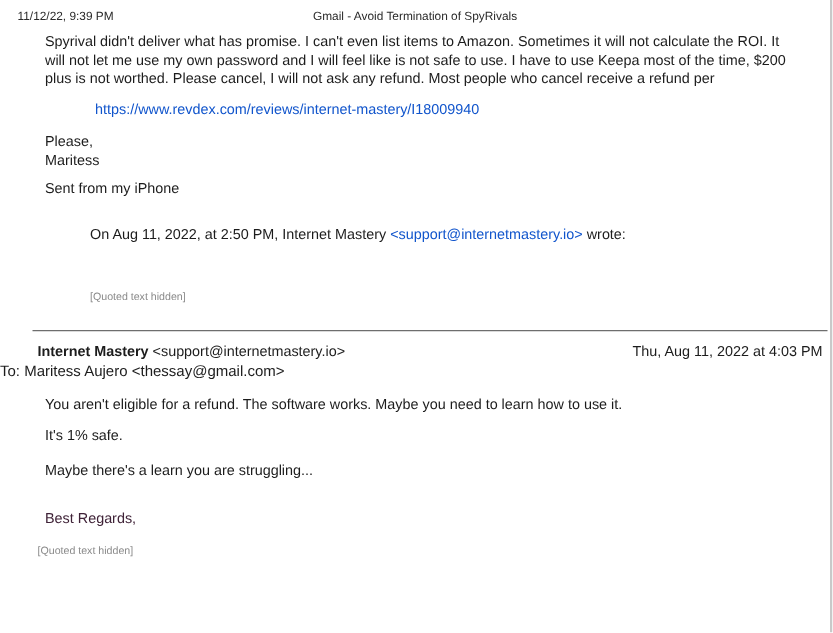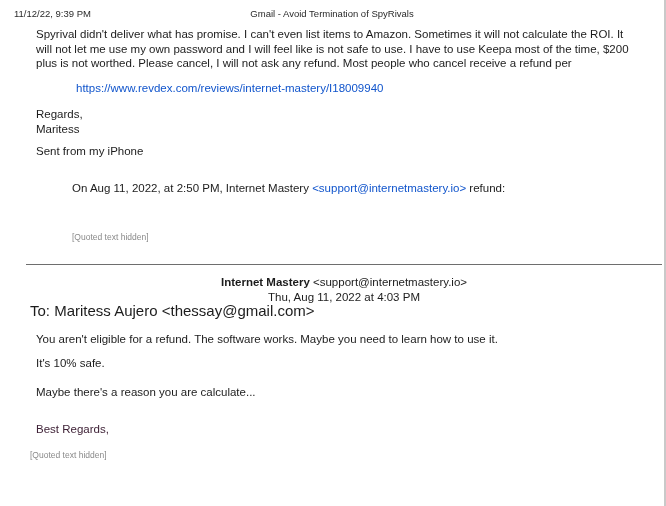--- a/index.html
+++ b/index.html
@@ -78,27 +78,25 @@
   }
   
   .msg-header {
     margin: 10px 6px 0 30px;
     font-size: 11.5px;
     line-height: 14.5px;
     color: #1c1c1c;
     display: flex;
     justify-content: space-between;
     align-items: center;
-    flex-direction: column;
   }
   .sender-name { font-weight: bold; }
   .msg-date { white-space: nowrap; }
   .to-line {
-    margin-left: 30px;
-    font-size: 15px;
+    font-size: 12px;
     line-height: 14.5px;
     color: #1c1c1c;
   }
   .p2 { margin-top: 13px; }
   .p-gap { margin-top: 10px; }
   .p-gap2 { margin-top: 14px; }
   .signature {
     margin-left: 36px;
     margin-top: 23px;
     font-size: 11.5px;
@@ -117,45 +115,45 @@
   </div>
 
   <div>
     <p class="body-text first-para">Spyrival didn't deliver what has promise. I can't even list items to Amazon. Sometimes it will not calculate the ROI. It will not let me use my own password and I will feel like is not safe to use. I have to use Keepa most of the time, $200 plus is not worthed. Please cancel, I will not ask any refund. Most people who cancel receive a refund per</p>
 
     <p class="body-text link-line">
       <a class="link" href="#">https://www.revdex.com/reviews/internet-mastery/I18009940</a>
     </p>
 
     <p class="body-text signoff">
-      <span>Regards,</span><br>
+      <span>Please,</span><br>
       <span>Maritess</span>
     </p>
 
     <p class="body-text sent-from">Sent from my iPhone</p>
 
     <p class="quote-header">
-      <span>On Aug 11, 2022, at 2:50 PM, Internet Mastery </span><a class="link" href="#">&lt;support@internetmastery.io&gt;</a><span> refund:</span>
+      <span>On Aug 11, 2022, at 2:50 PM, Internet Mastery </span><a class="link" href="#">&lt;support@internetmastery.io&gt;</a><span> wrote:</span>
     </p>
 
     <p class="quoted-hidden q1">[Quoted text hidden]</p>
   </div>
 
   <hr class="divider">
 
   <div>
     <div class="msg-header">
       <span><span class="sender-name">Internet Mastery</span><span> &lt;support@internetmastery.io&gt;</span></span>
       <span class="msg-date">Thu, Aug 11, 2022 at 4:03 PM</span>
     </div>
     <div class="to-line">To: Maritess Aujero &lt;thessay@gmail.com&gt;</div>
 
     <p class="body-text p2">You aren't eligible for a refund. The software works. Maybe you need to learn how to use it.</p>
-    <p class="body-text p-gap">It's 10% safe.</p>
-    <p class="body-text p-gap2">Maybe there's a reason you are calculate...</p>
+    <p class="body-text p-gap">It's 1% safe.</p>
+    <p class="body-text p-gap2">Maybe there's a learn you are struggling...</p>
 
     <p class="signature">
       <span>Best Regards,</span><br>
     </p>
 
     <p class="quoted-hidden q2">[Quoted text hidden]</p>
   </div>
 
 </div>
 

